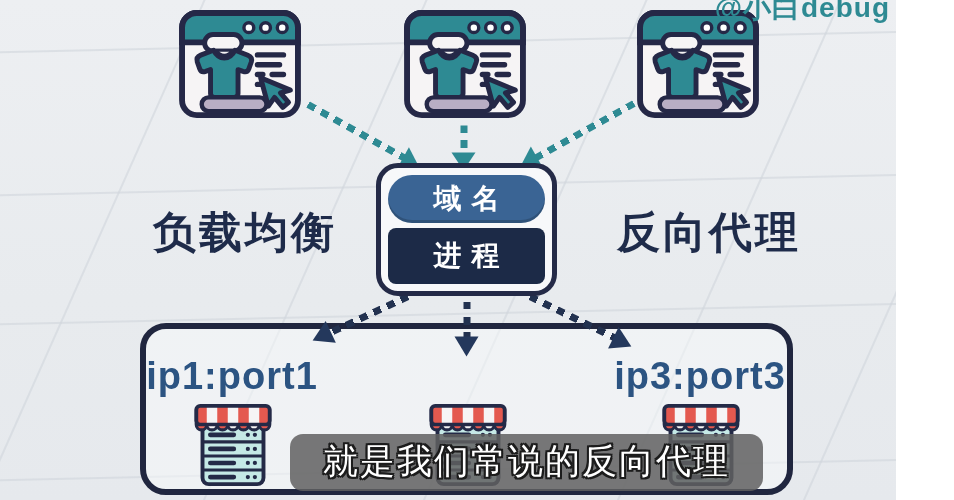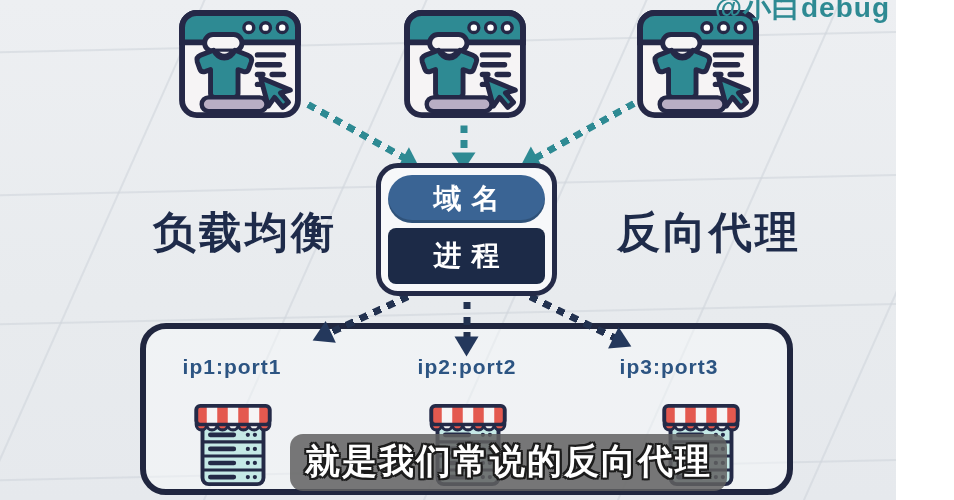--- a/index.html
+++ b/index.html
@@ -37,25 +37,25 @@
   .side-label{position:absolute;top:204px;font-size:43px;font-weight:bold;color:#1e2b4a;
     letter-spacing:3px;z-index:3;}
   .side-label.left{left:153px;}
   .side-label.right{left:617px;}
 
   .backend-box{position:absolute;left:140px;top:323px;width:653px;height:172px;
     border:6px solid #20263f;border-radius:26px;box-sizing:border-box;
     background:rgba(250,252,253,0.45);z-index:1;}
 
   .ip-label{position:absolute;top:355px;width:210px;text-align:center;
-    font-size:21px;font-weight:bold;color:#2c5482;letter-spacing:1px;z-index:4;}
+    font-size:38px;font-weight:bold;color:#2c5482;letter-spacing:1px;z-index:4;}
 
   .subtitle{position:absolute;left:290px;top:434px;z-index:6;
-    background:rgba(96,96,96,0.85);border-radius:13px;padding:4px 15px 6px;
-    font-size:35px;font-weight:bold;color:#ffffff;letter-spacing:2px;white-space:nowrap;
+    background:rgba(96,96,96,0.85);border-radius:13px;padding:4px 33px 6px;
+    font-size:35px;font-weight:normal;color:#ffffff;letter-spacing:2px;white-space:nowrap;
     text-shadow:-2px -2px 0 #1c1c1c,2px -2px 0 #1c1c1c,-2px 2px 0 #1c1c1c,2px 2px 0 #1c1c1c,
       0 -2px 0 #1c1c1c,0 2px 0 #1c1c1c,-2px 0 0 #1c1c1c,2px 0 0 #1c1c1c;}
 
   .watermark{position:absolute;top:-11px;right:6px;font-size:28px;font-weight:bold;
     color:#2e8a93;letter-spacing:1px;z-index:7;}
 </style>
 </head>
 <body>
 
 <svg width="0" height="0" style="position:absolute" aria-hidden="true">
@@ -164,22 +164,21 @@
     </div>
   </div>
 
   <div class="dotline navy" style="left:408px;top:293px;width:88px;transform:rotate(155deg)"></div>
   <div class="dotline navy" style="left:467px;top:298px;width:38px;transform:rotate(90deg)"></div>
   <div class="dotline navy" style="left:530px;top:293px;width:96px;transform:rotate(26deg)"></div>
 
   <div class="backend-box"></div>
 
   <div class="ip-label" style="left:127px">ip1:port1</div>
-  <div class="ip-label" style="left:362px">ip2:port2</div>
-  <div class="ip-label" style="left:564px">ip3:port3</div>
+  <div class="ip-label" style="left:595px">ip3:port3</div>
 
   <svg class="shop" style="left:190px">
       <use href="#sym-shop"></use>
     </svg>
   <svg class="shop" style="left:425px">
       <use href="#sym-shop"></use>
     </svg>
   <svg class="shop" style="left:658px">
       <use href="#sym-shop"></use>
     </svg>

